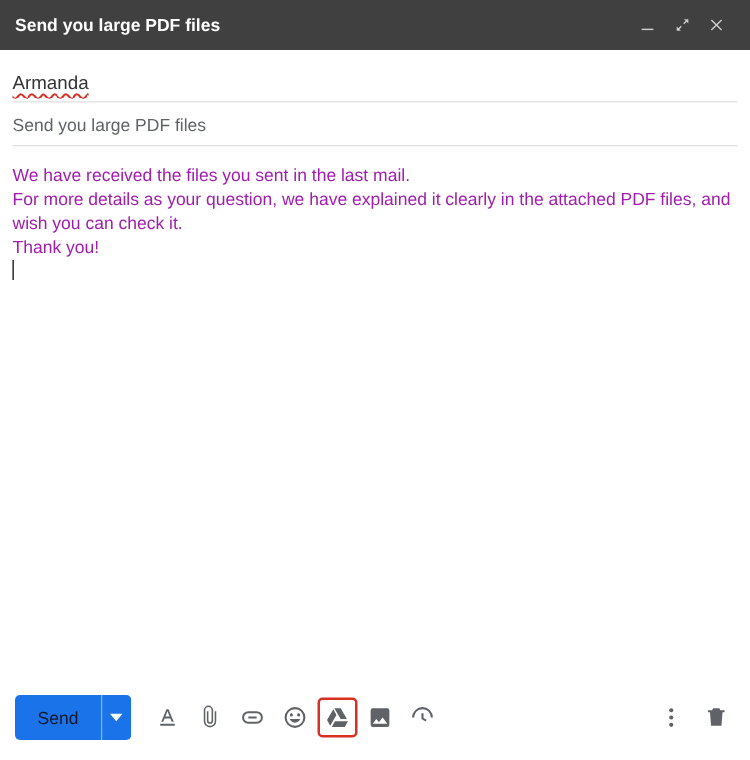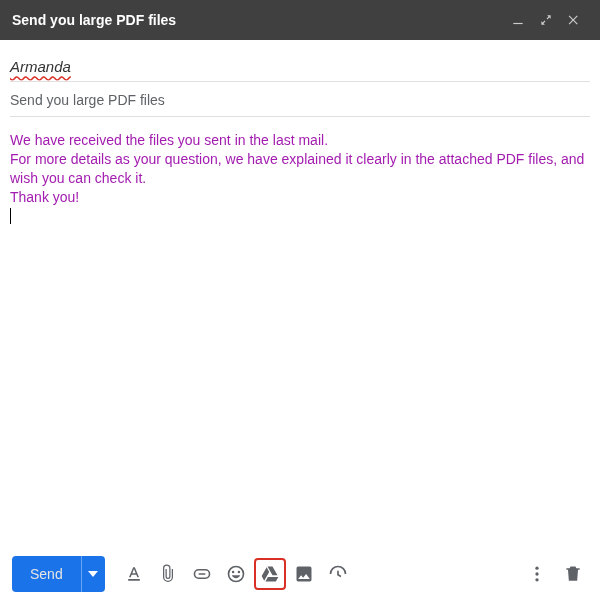--- a/index.html
+++ b/index.html
@@ -49,21 +49,20 @@
   .field-to {
     padding: 8px 0 6px 0;
     border-bottom: 1px solid #e0e0e0;
   }
   .recipient {
     font-size: 15px;
     color: #333;
     text-decoration: underline wavy #d93025;
     text-decoration-skip-ink: none;
     text-underline-offset: 3px;
-    font-style: italic;
   }
   .field-subject {
     padding: 10px 0 8px 0;
     border-bottom: 1px solid #e0e0e0;
     font-size: 14px;
     color: #5f6368;
   }
   .body-area {
     flex: 1;
     padding-top: 14px;
@@ -87,21 +86,21 @@
     align-items: center;
     padding: 0 12px 12px 12px;
   }
   .send-group {
     display: flex;
     height: 36px;
     margin-right: 14px;
   }
   .send-btn {
     background: #1a73e8;
-    color: #e5e5e5;
+    color: #0f172a;
     border: none;
     font-size: 14px;
     font-weight: 500;
     padding: 0 18px;
     border-radius: 4px 0 0 4px;
     cursor: pointer;
     display: flex;
     align-items: center;
   }
   .send-more {

